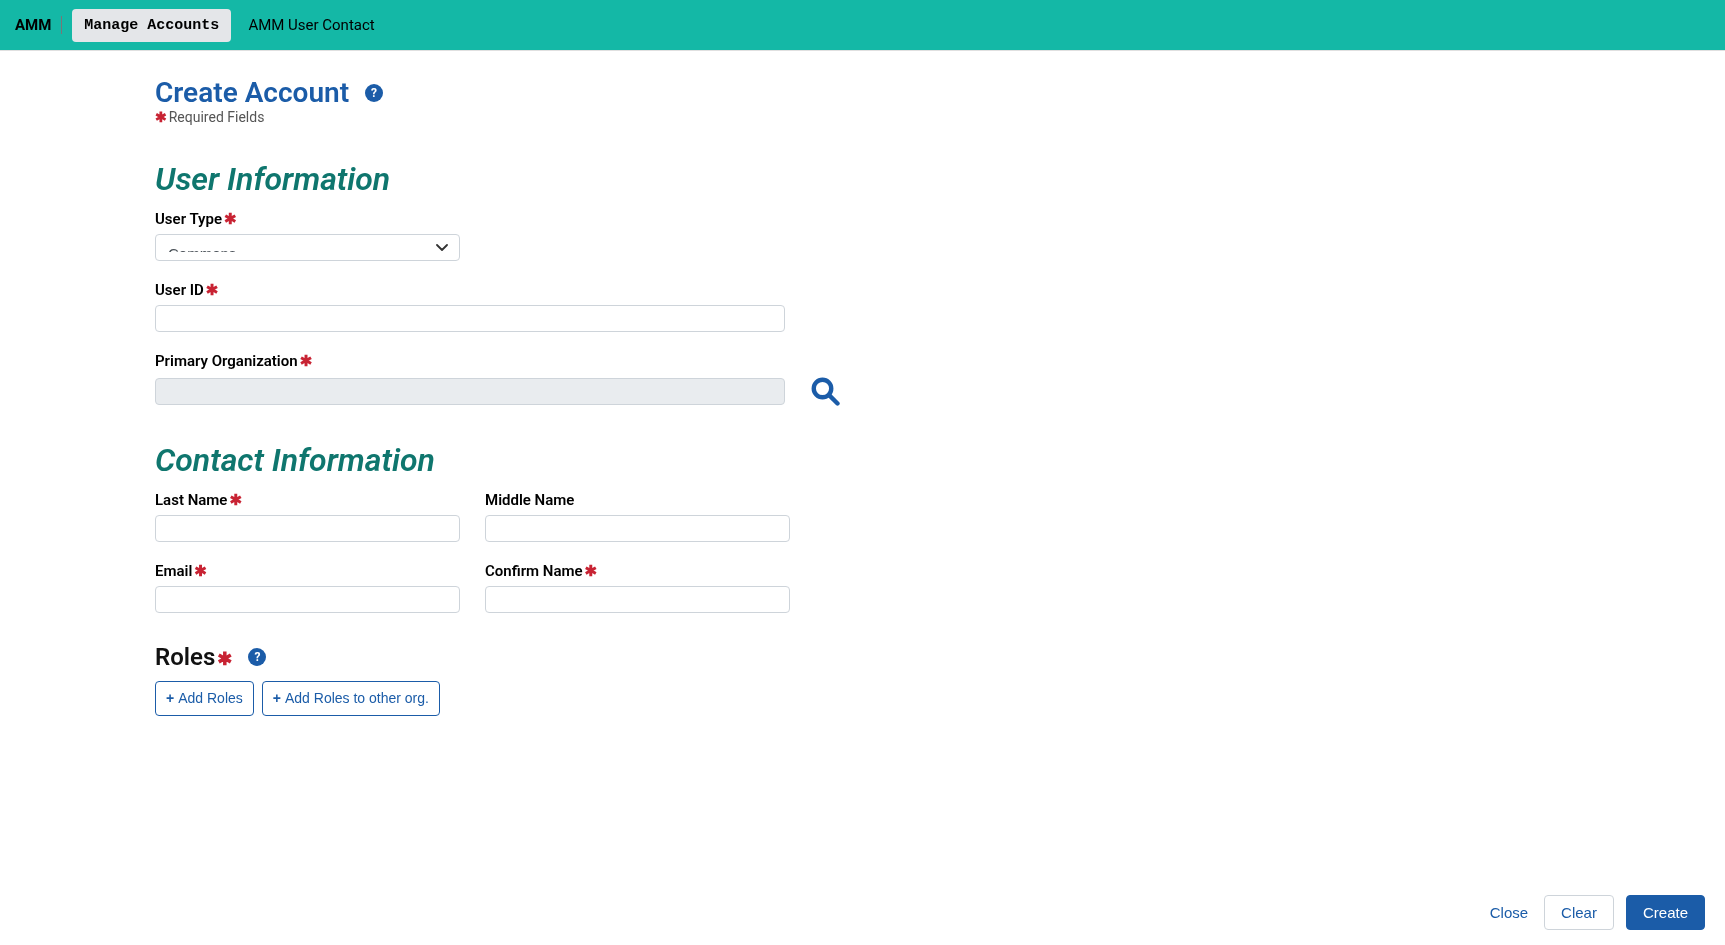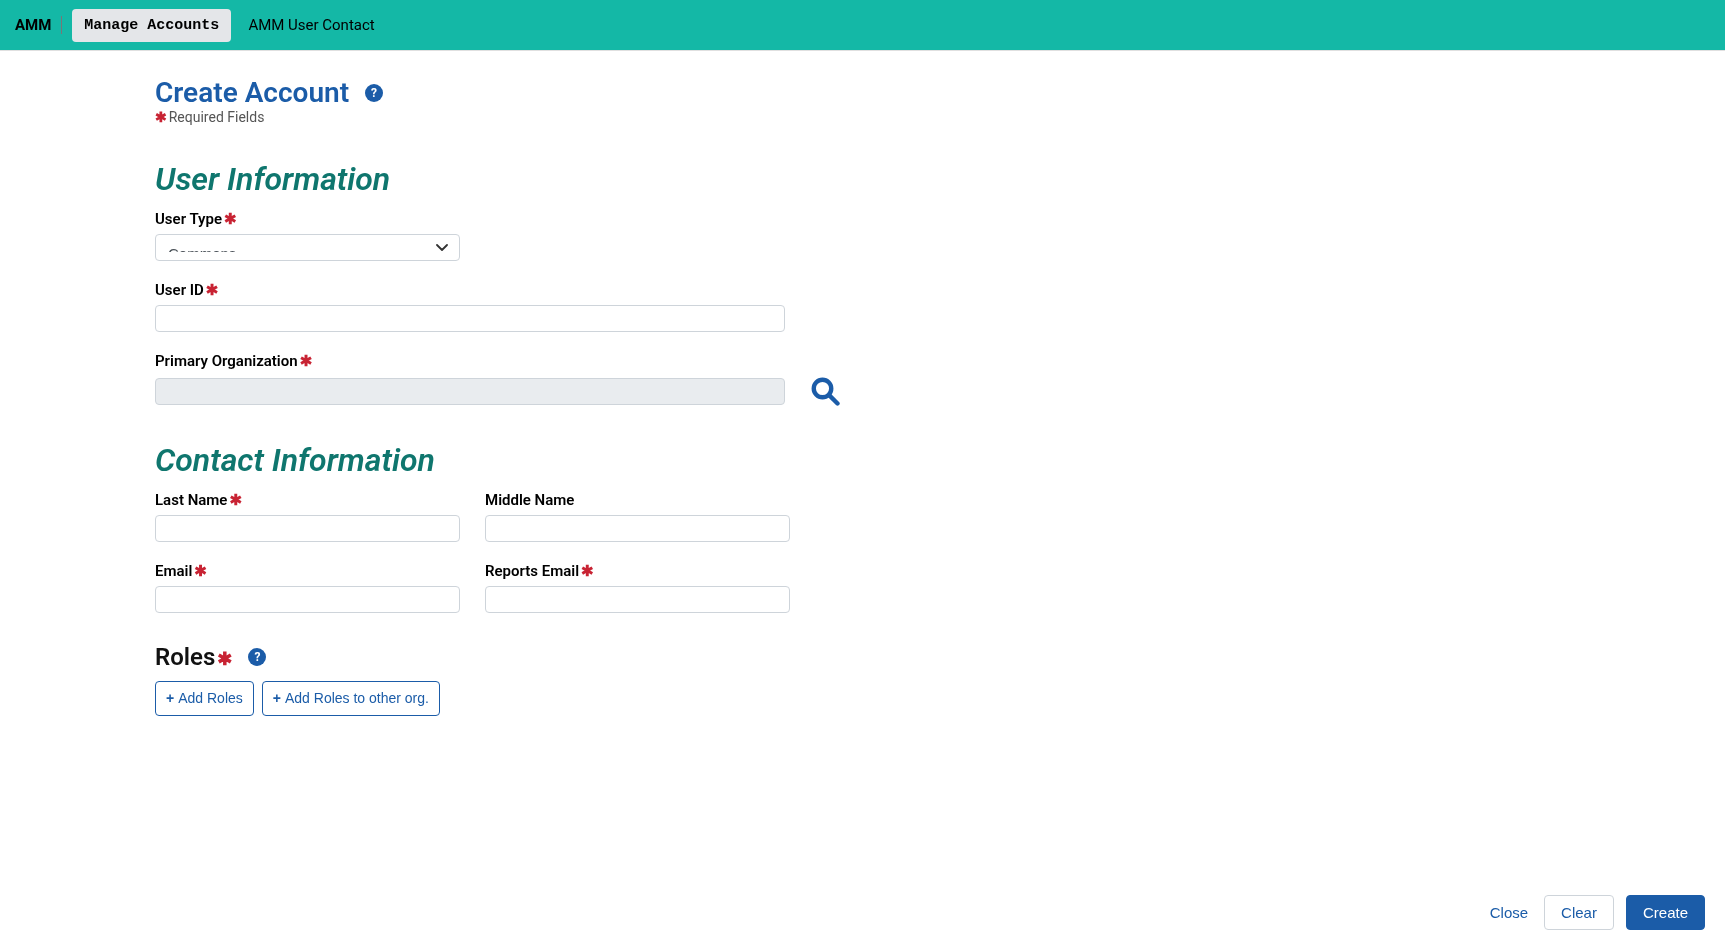--- a/index.html
+++ b/index.html
@@ -306,21 +306,21 @@
 
   <div class="row-3">
     <div class="col">
       <label class="field-label">
         <span>Email</span><span class="req">✱</span>
       </label>
       <input type="text" class="form-control" value="" style="">
     </div>
     <div class="col">
       <label class="field-label">
-        <span>Reports Email</span><span class="req">✱</span>
+        <span>Confirm Name</span><span class="req">✱</span>
       </label>
       <input type="text" class="form-control" value="" style="">
     </div>
   </div>
 
   <div class="roles-heading-row">
     <h2 class="roles-heading">
       <span>Roles</span><span class="req" style="font-size:18px;">✱</span>
     </h2>
     <span class="help-icon">?</span>

